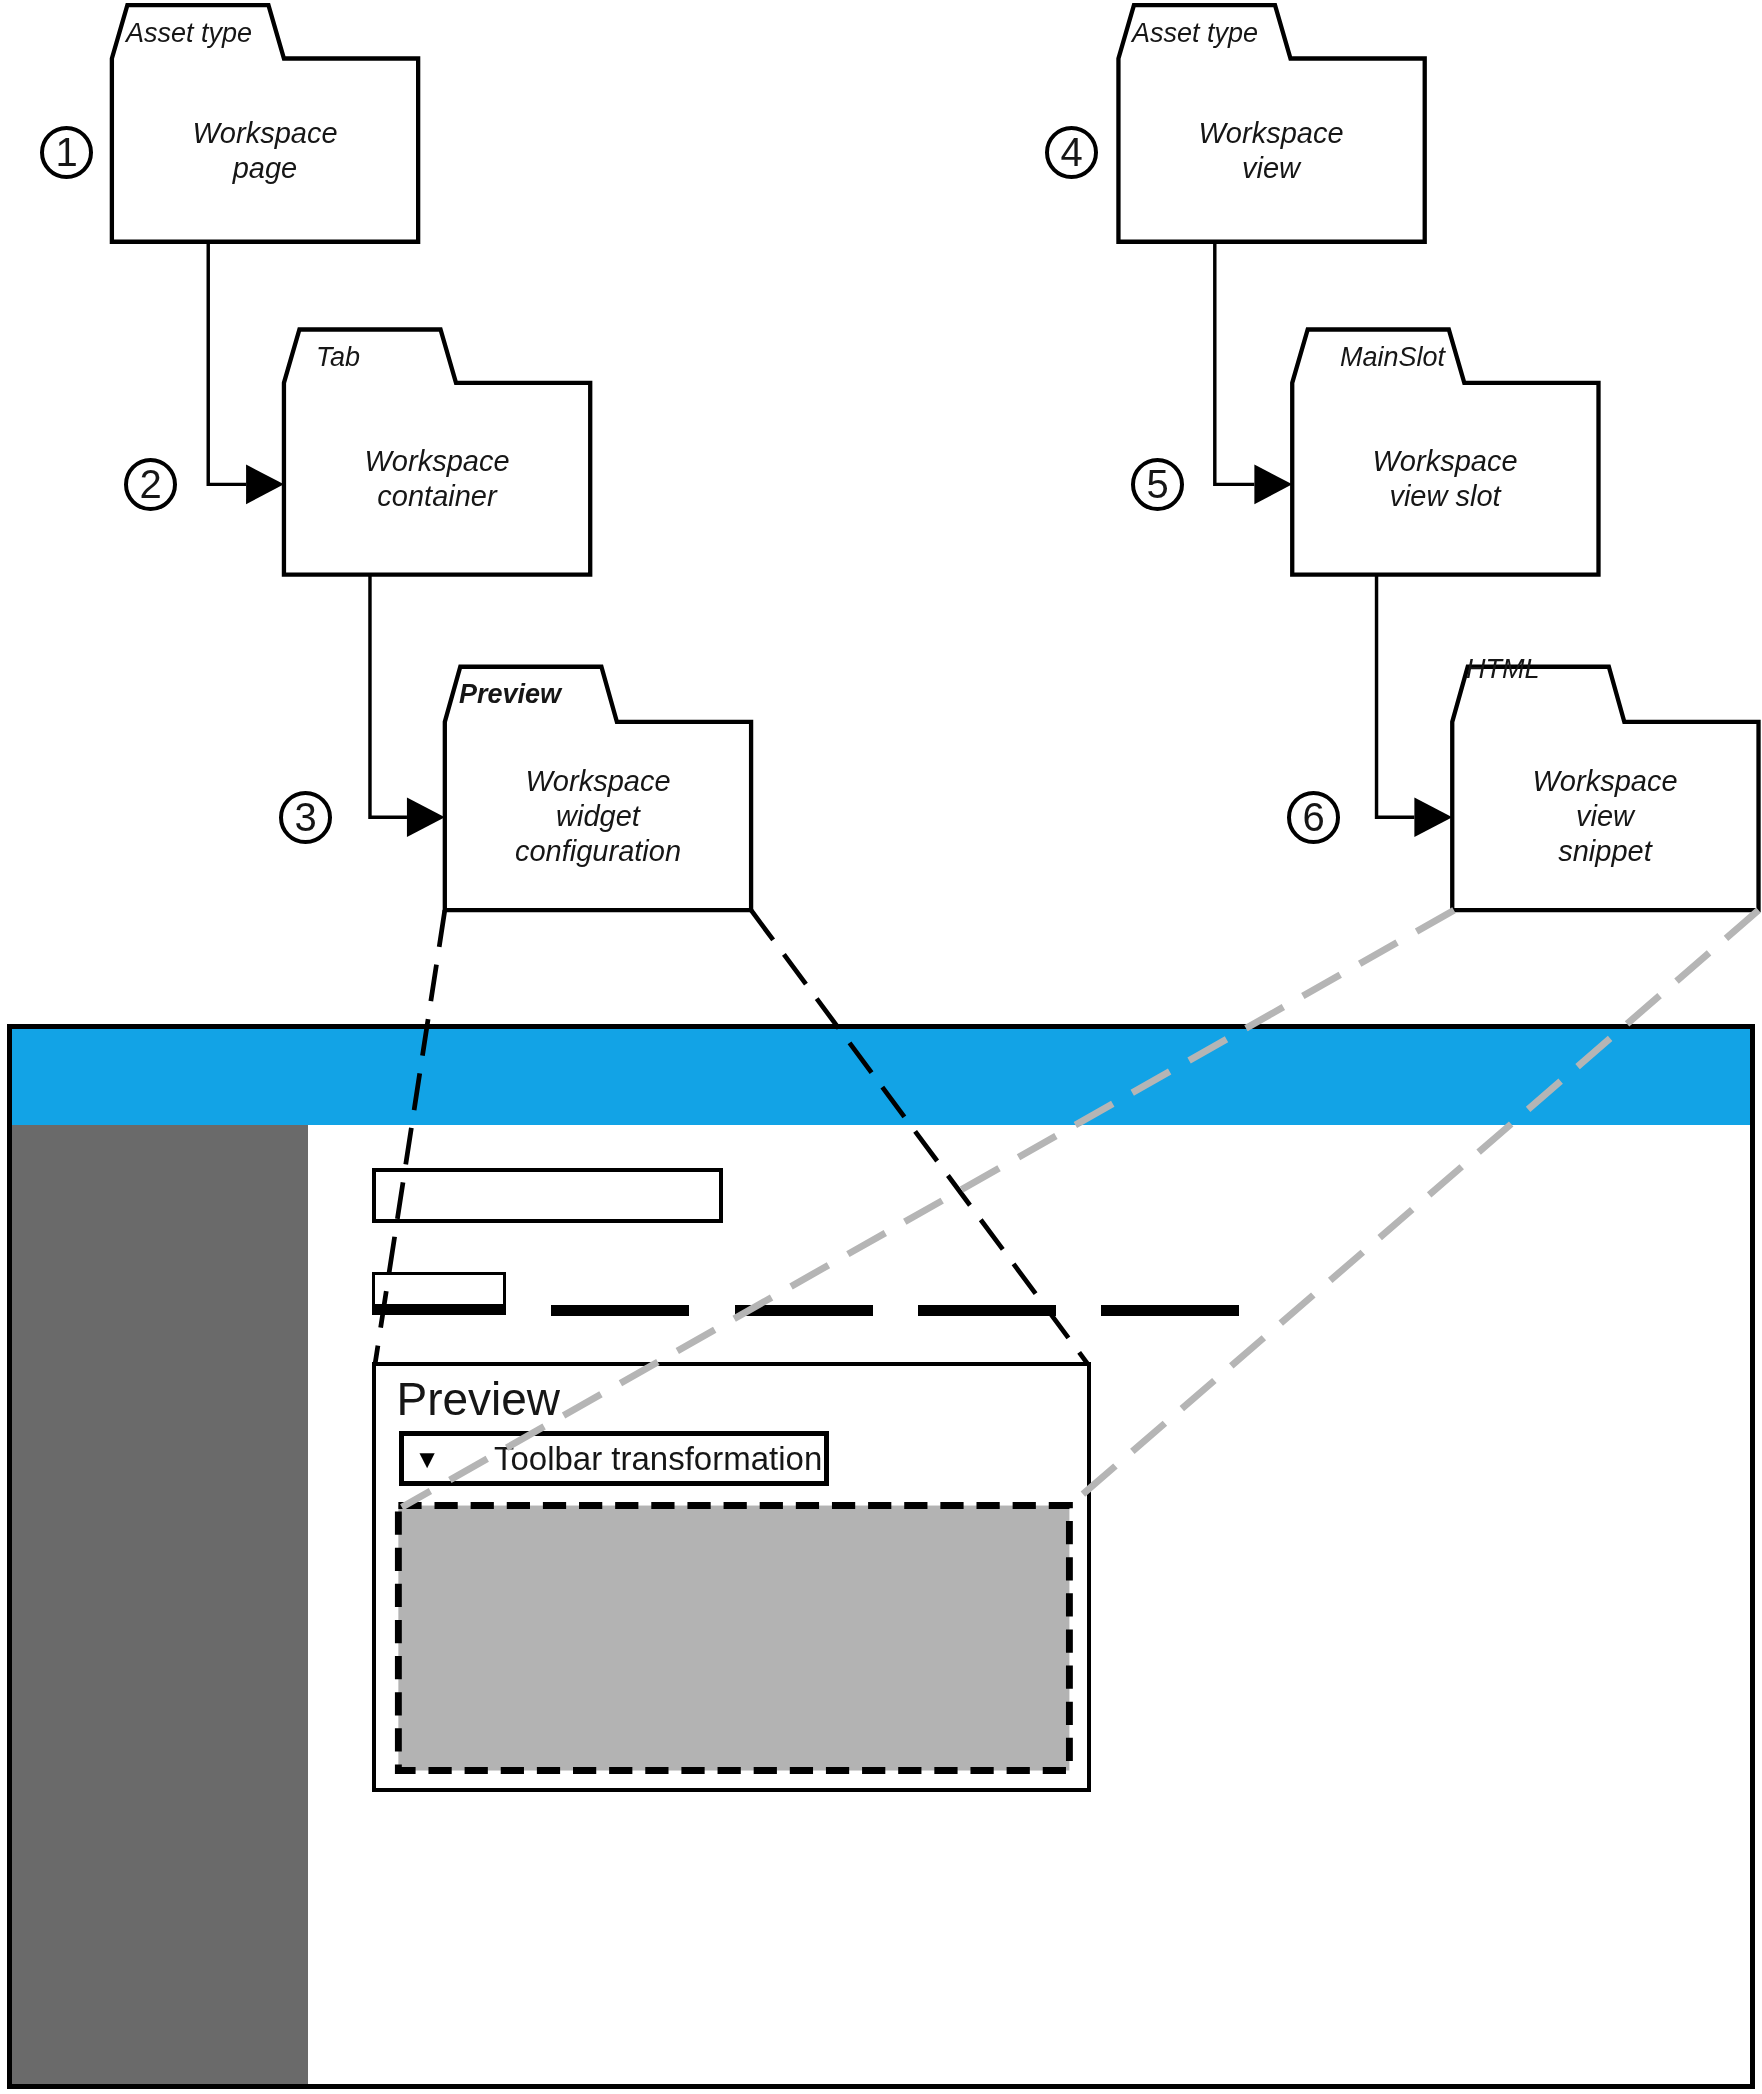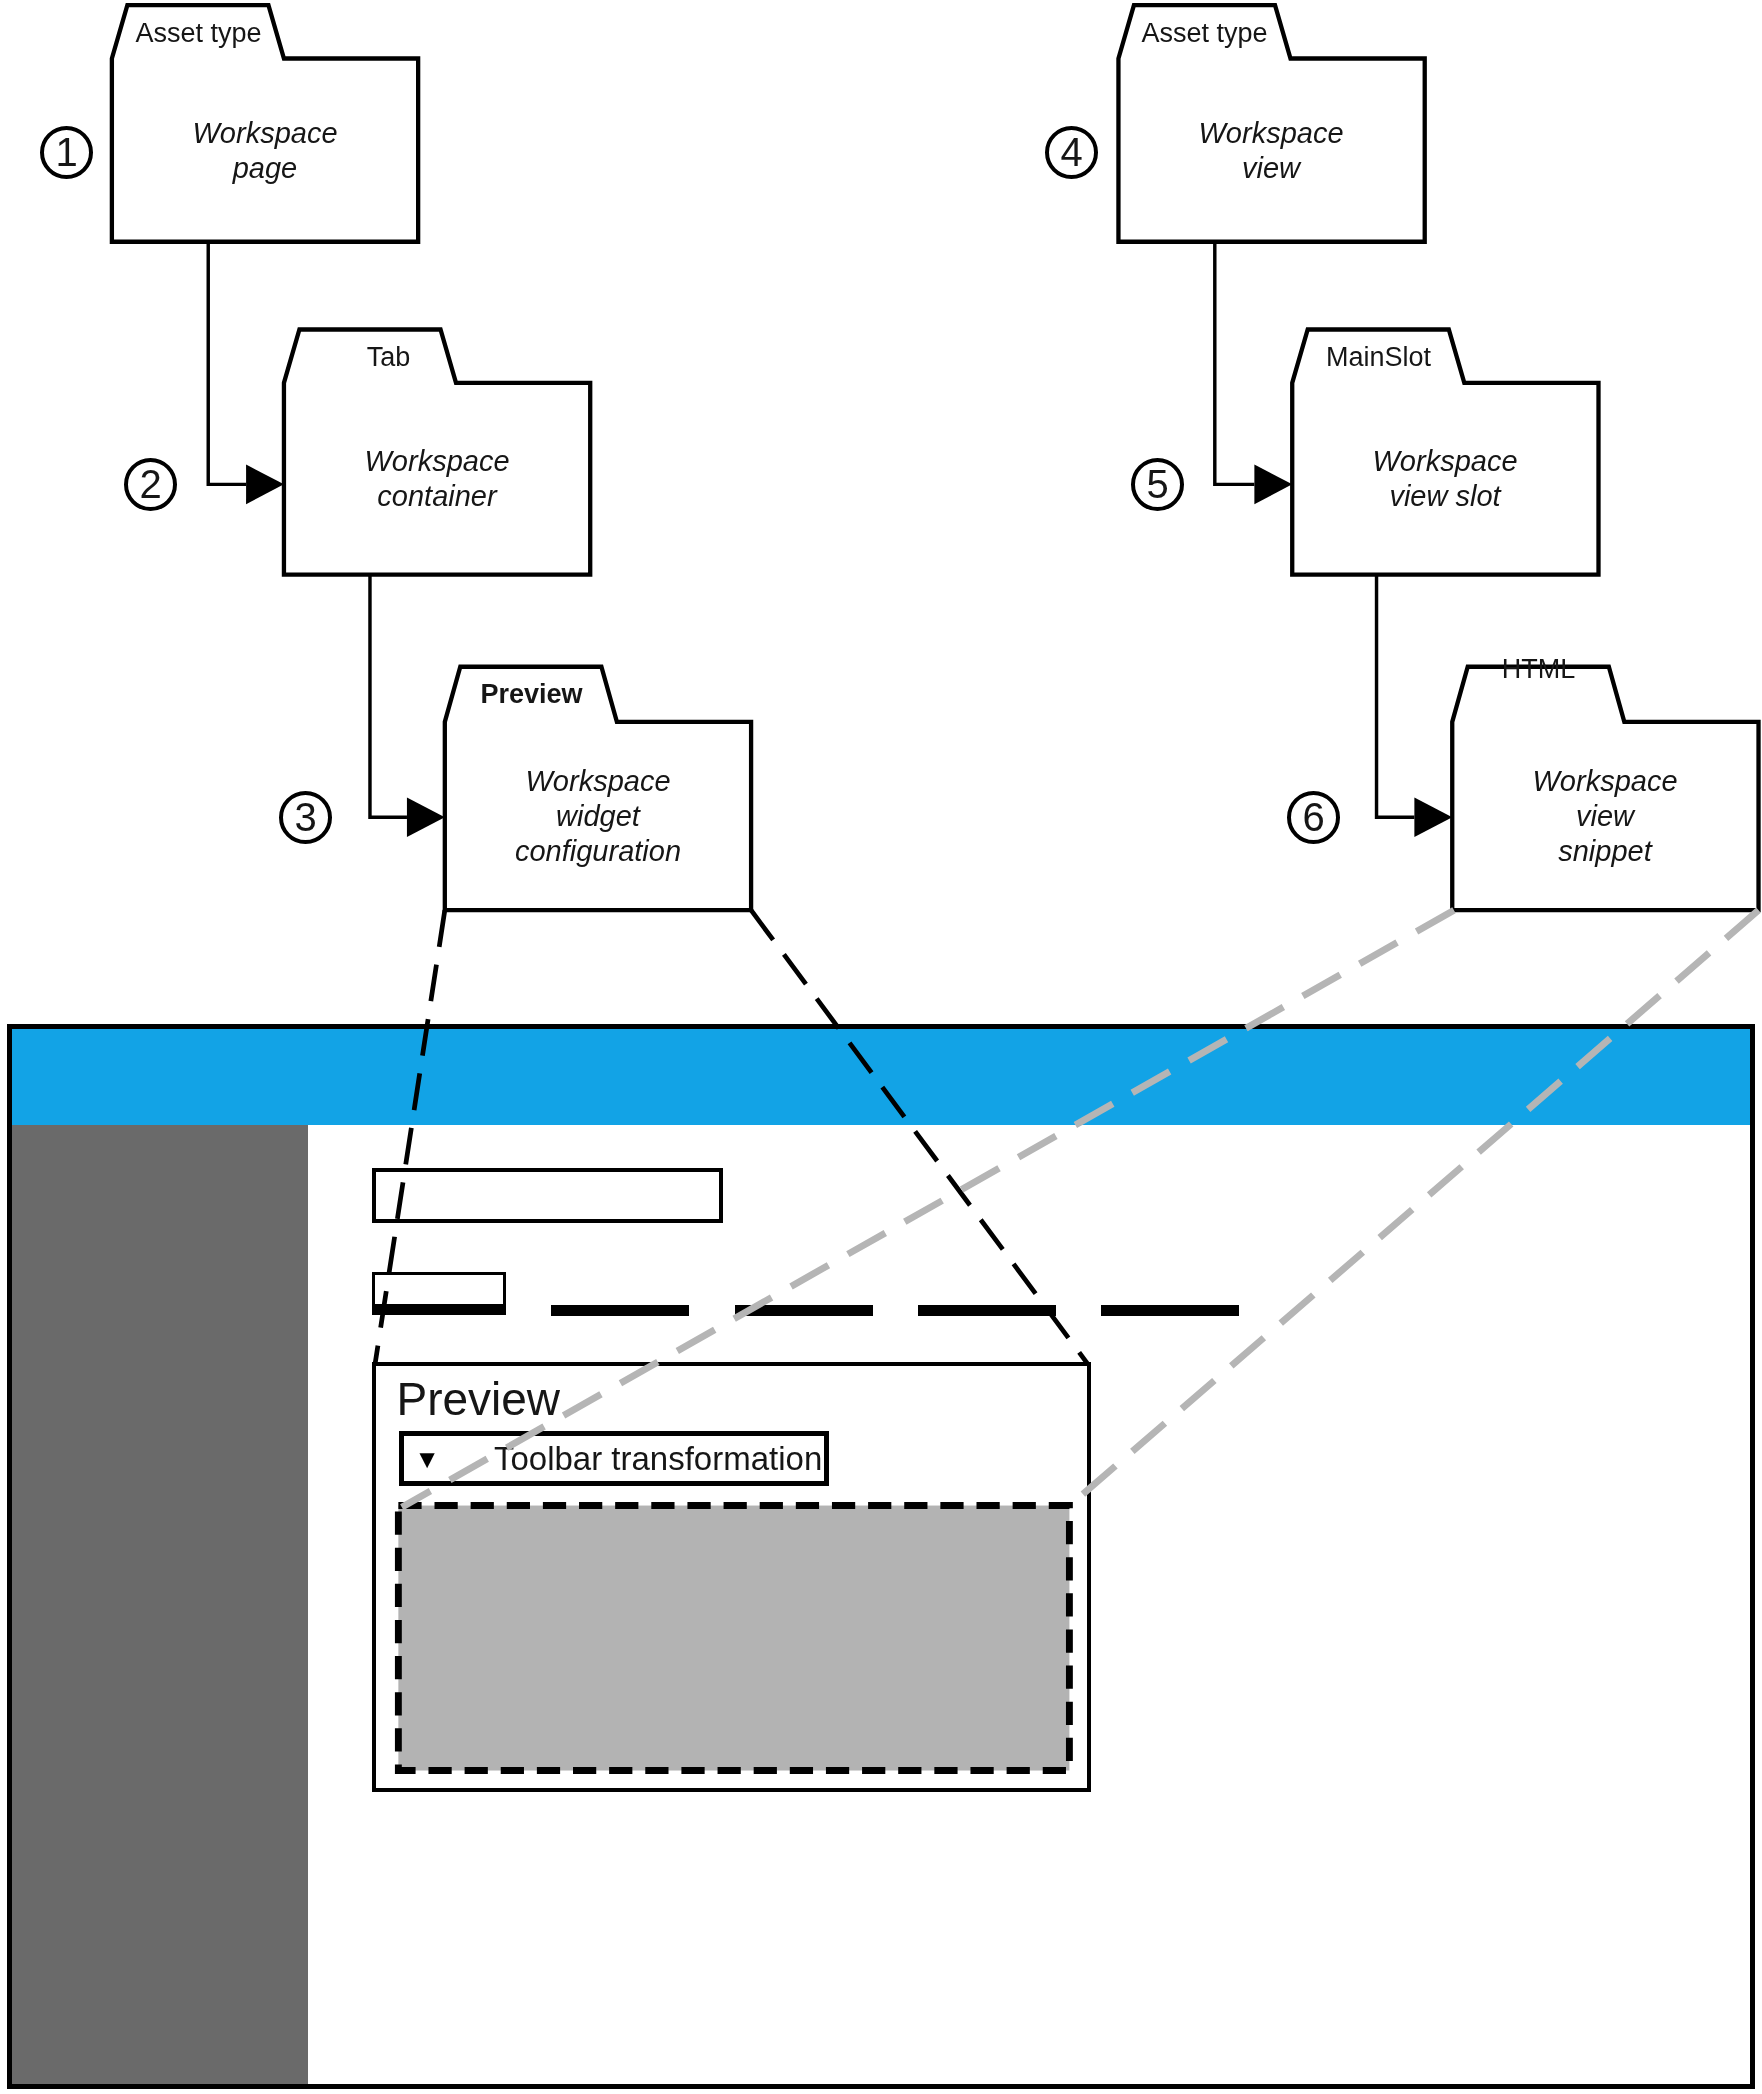--- a/index.html
+++ b/index.html
@@ -3,22 +3,22 @@
 <meta charset="utf-8">
 <style>
   html,body{margin:0;padding:0;background:#fff;}
   body{font-family:"Liberation Sans","DejaVu Sans",sans-serif;color:#161616;}
   #canvas{position:relative;width:1762px;height:2094px;background:#fff;overflow:hidden;}
   .layer{position:absolute;left:0;top:0;width:1762px;height:2094px;}
   .layer.base{z-index:1;}
   .layer.overlay{z-index:4;pointer-events:none;}
 
   
-  .tab-label{position:absolute;width:145px;text-align:center;font-size:27px;line-height:38px;
-             color:#161616;z-index:2;white-space:nowrap;}
+  .tab-label{position:absolute;width:145px;text-align:left;font-size:27px;line-height:38px;
+             color:#161616;z-index:2;white-space:nowrap;font-style:italic;}
   .tab-label.bold{font-weight:bold;}
   .body-label{position:absolute;display:flex;align-items:center;justify-content:center;
               text-align:center;font-size:29px;line-height:35px;white-space:pre-line;
               color:#161616;z-index:2;font-style:italic;}
   .step-circle{position:absolute;width:53px;height:53px;box-sizing:border-box;
                border:4.3px solid var(--ink,#000);border-radius:50%;background:#fff;
                display:flex;align-items:center;justify-content:center;
                font-size:40px;z-index:2;}
 
   
@@ -83,21 +83,21 @@
 
   <div class="tab-label bold" style="left:459px;top:675px">Preview</div>
   <div class="body-label" style="left:445px;top:722px;width:306px;height:188px">Workspace
 widget
 configuration</div>
 
   <div class="tab-label" style="left:1132px;top:13.8px">Asset type</div>
   <div class="body-label" style="left:1118px;top:59px;width:306px;height:183px">Workspace
 view</div>
 
-  <div class="tab-label" style="left:1306px;top:338px">MainSlot</div>
+  <div class="tab-label" style="left:1340px;top:338px">MainSlot</div>
   <div class="body-label" style="left:1292px;top:383px;width:306px;height:192px">Workspace
 view slot</div>
 
   <div class="tab-label" style="left:1466px;top:650px">HTML</div>
   <div class="body-label" style="left:1452px;top:722px;width:306px;height:188px">Workspace
 view
 snippet</div>
 
   <div class="mockup">
     <div class="mockup-header"></div>

